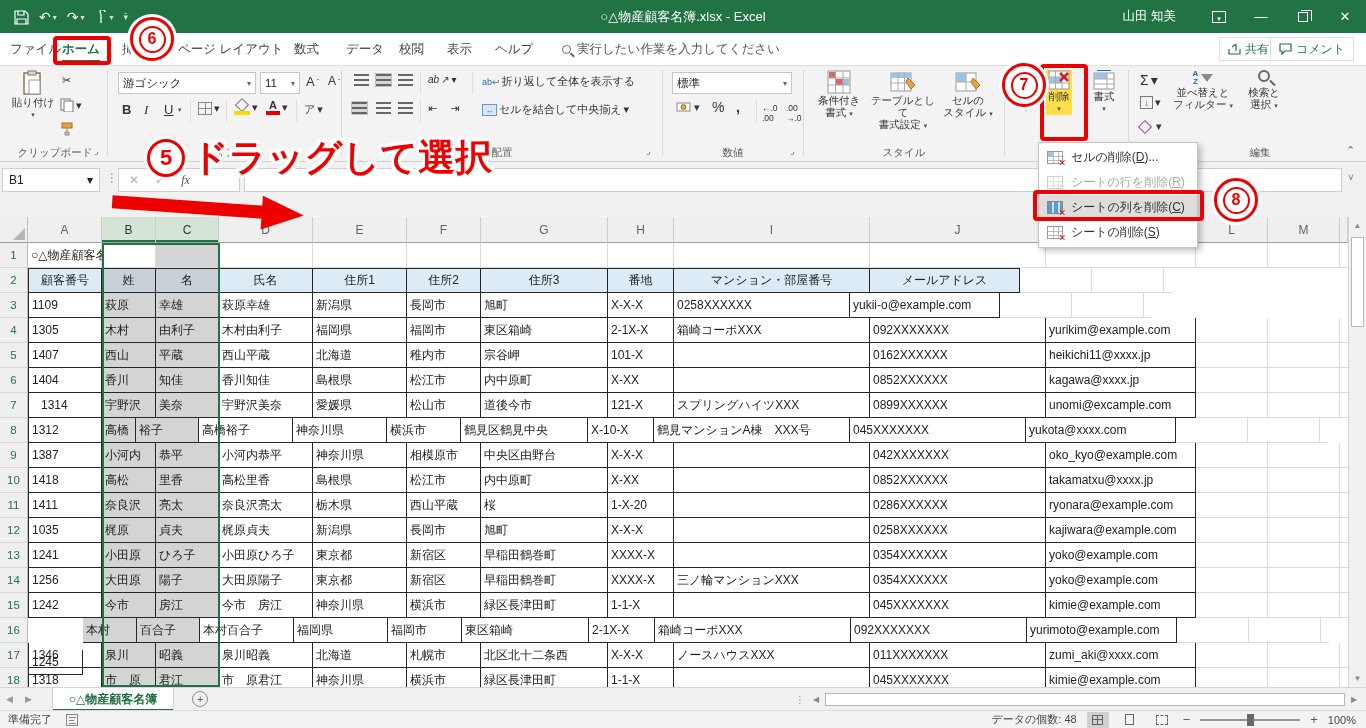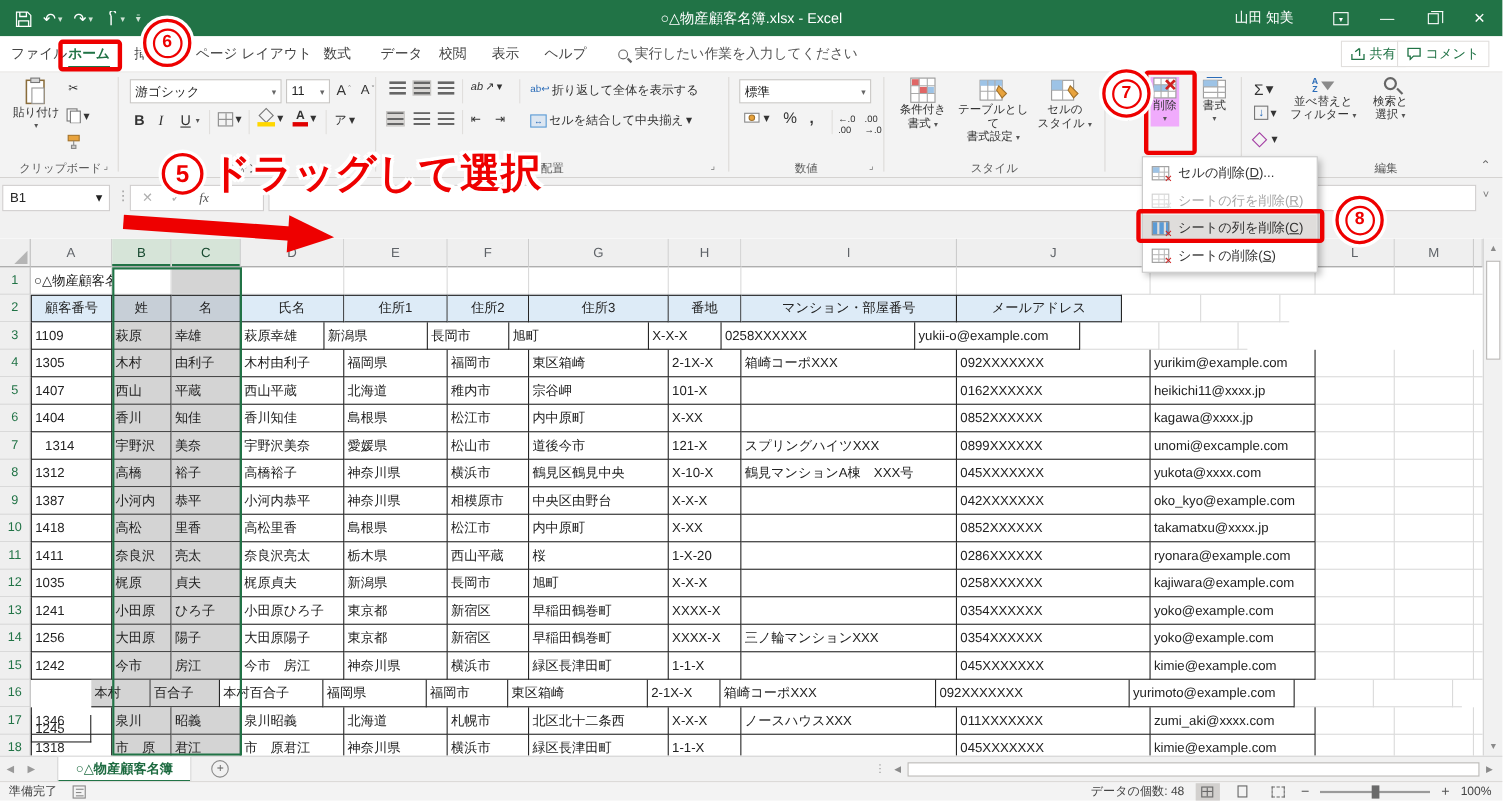--- a/index.html
+++ b/index.html
@@ -385,21 +385,21 @@
 
   <div class="bigbtn" style="left:1008px; top:4px; width:36px;">
     <svg width="22" height="20" viewBox="0 0 22 20">
         <rect x="1" y="1" width="20" height="18" fill="#fff" stroke="#999"></rect>
         <rect x="1" y="7" width="13" height="6" fill="#9dc3e6"></rect>
         <path d="M1 7 h20 M1 13 h20 M7.5 1 v18 M14 1 v18" stroke="#aaa" fill="none"></path>
       </svg>
     <span>挿入</span>
     <span class="bcaret">▾</span>
   </div>
-  <div class="bigbtn" style="left:1046px; top:4px; width:26px; background:#f0abfc;">
+  <div class="bigbtn" style="left:1046px; top:4px; width:26px; background:#fde047;">
     <svg width="22" height="20" viewBox="0 0 22 20">
         <rect x="1" y="1" width="20" height="18" fill="#fff" stroke="#999"></rect>
         <rect x="1" y="7" width="13" height="6" fill="#9dc3e6"></rect>
         <path d="M1 7 h20 M1 13 h20 M7.5 1 v18 M14 1 v18" stroke="#aaa" fill="none"></path>
         <path d="M12 3 L20 11 M20 3 L12 11" stroke="#d02020" stroke-width="2.5" fill="none"></path>
       </svg>
     <span>削除</span>
     <span class="bcaret">▾</span>
   </div>
   <div class="bigbtn" style="left:1086px; top:4px; width:36px;">
@@ -509,21 +509,21 @@
         <div class="cell thead" style="width: 150px;">メールアドレス</div>
         <div class="cell plain" style="width: 72px;"></div>
         <div class="cell plain" style="width: 72px;"></div>
         <div class="cell" style="width: 8px; border-bottom: 1px solid rgb(218, 218, 218);"></div>
       </div>
       <div class="grow">
         <div class="rn">3</div>
         <div class="cell tcell tl" style="width: 74px;">1109</div>
         <div class="cell tcell selcell" style="width: 54px;">萩原</div>
         <div class="cell tcell selcell" style="width: 63px;">幸雄</div>
-        <div class="cell tcell" style="width: 76px;">萩原幸雄</div>
+        <div class="cell tcell" style="width: 94px;">萩原幸雄</div>
         <div class="cell tcell" style="width: 94px;">新潟県</div>
         <div class="cell tcell" style="width: 74px;">長岡市</div>
         <div class="cell tcell" style="width: 127px;">旭町</div>
         <div class="cell tcell" style="width: 66px;">X-X-X</div>
         <div class="cell tcell" style="width: 176px;">0258XXXXXX</div>
         <div class="cell tcell" style="width: 150px;">yukii-o@example.com</div>
         <div class="cell plain" style="width: 72px;"></div>
         <div class="cell plain" style="width: 72px;"></div>
         <div class="cell" style="width: 8px; border-bottom: 1px solid rgb(218, 218, 218);"></div>
       </div>
@@ -591,21 +591,21 @@
         <div class="cell tcell" style="width: 196px;">スプリングハイツXXX</div>
         <div class="cell tcell" style="width: 176px;">0899XXXXXX</div>
         <div class="cell tcell" style="width: 150px;">unomi@excample.com</div>
         <div class="cell plain" style="width: 72px;"></div>
         <div class="cell plain" style="width: 72px;"></div>
         <div class="cell" style="width: 8px; border-bottom: 1px solid rgb(218, 218, 218);"></div>
       </div>
       <div class="grow">
         <div class="rn">8</div>
         <div class="cell tcell tl" style="width: 74px;">1312</div>
-        <div class="cell tcell selcell" style="width: 54px;">高橋</div>
+        <div class="cell tcell selcell" style="width: 34px;">高橋</div>
         <div class="cell tcell selcell" style="width: 63px;">裕子</div>
         <div class="cell tcell" style="width: 94px;">高橋裕子</div>
         <div class="cell tcell" style="width: 94px;">神奈川県</div>
         <div class="cell tcell" style="width: 74px;">横浜市</div>
         <div class="cell tcell" style="width: 127px;">鶴見区鶴見中央</div>
         <div class="cell tcell" style="width: 66px;">X-10-X</div>
         <div class="cell tcell" style="width: 196px;">鶴見マンションA棟　XXX号</div>
         <div class="cell tcell" style="width: 176px;">045XXXXXXX</div>
         <div class="cell tcell" style="width: 150px;">yukota@xxxx.com</div>
         <div class="cell plain" style="width: 72px;"></div>

